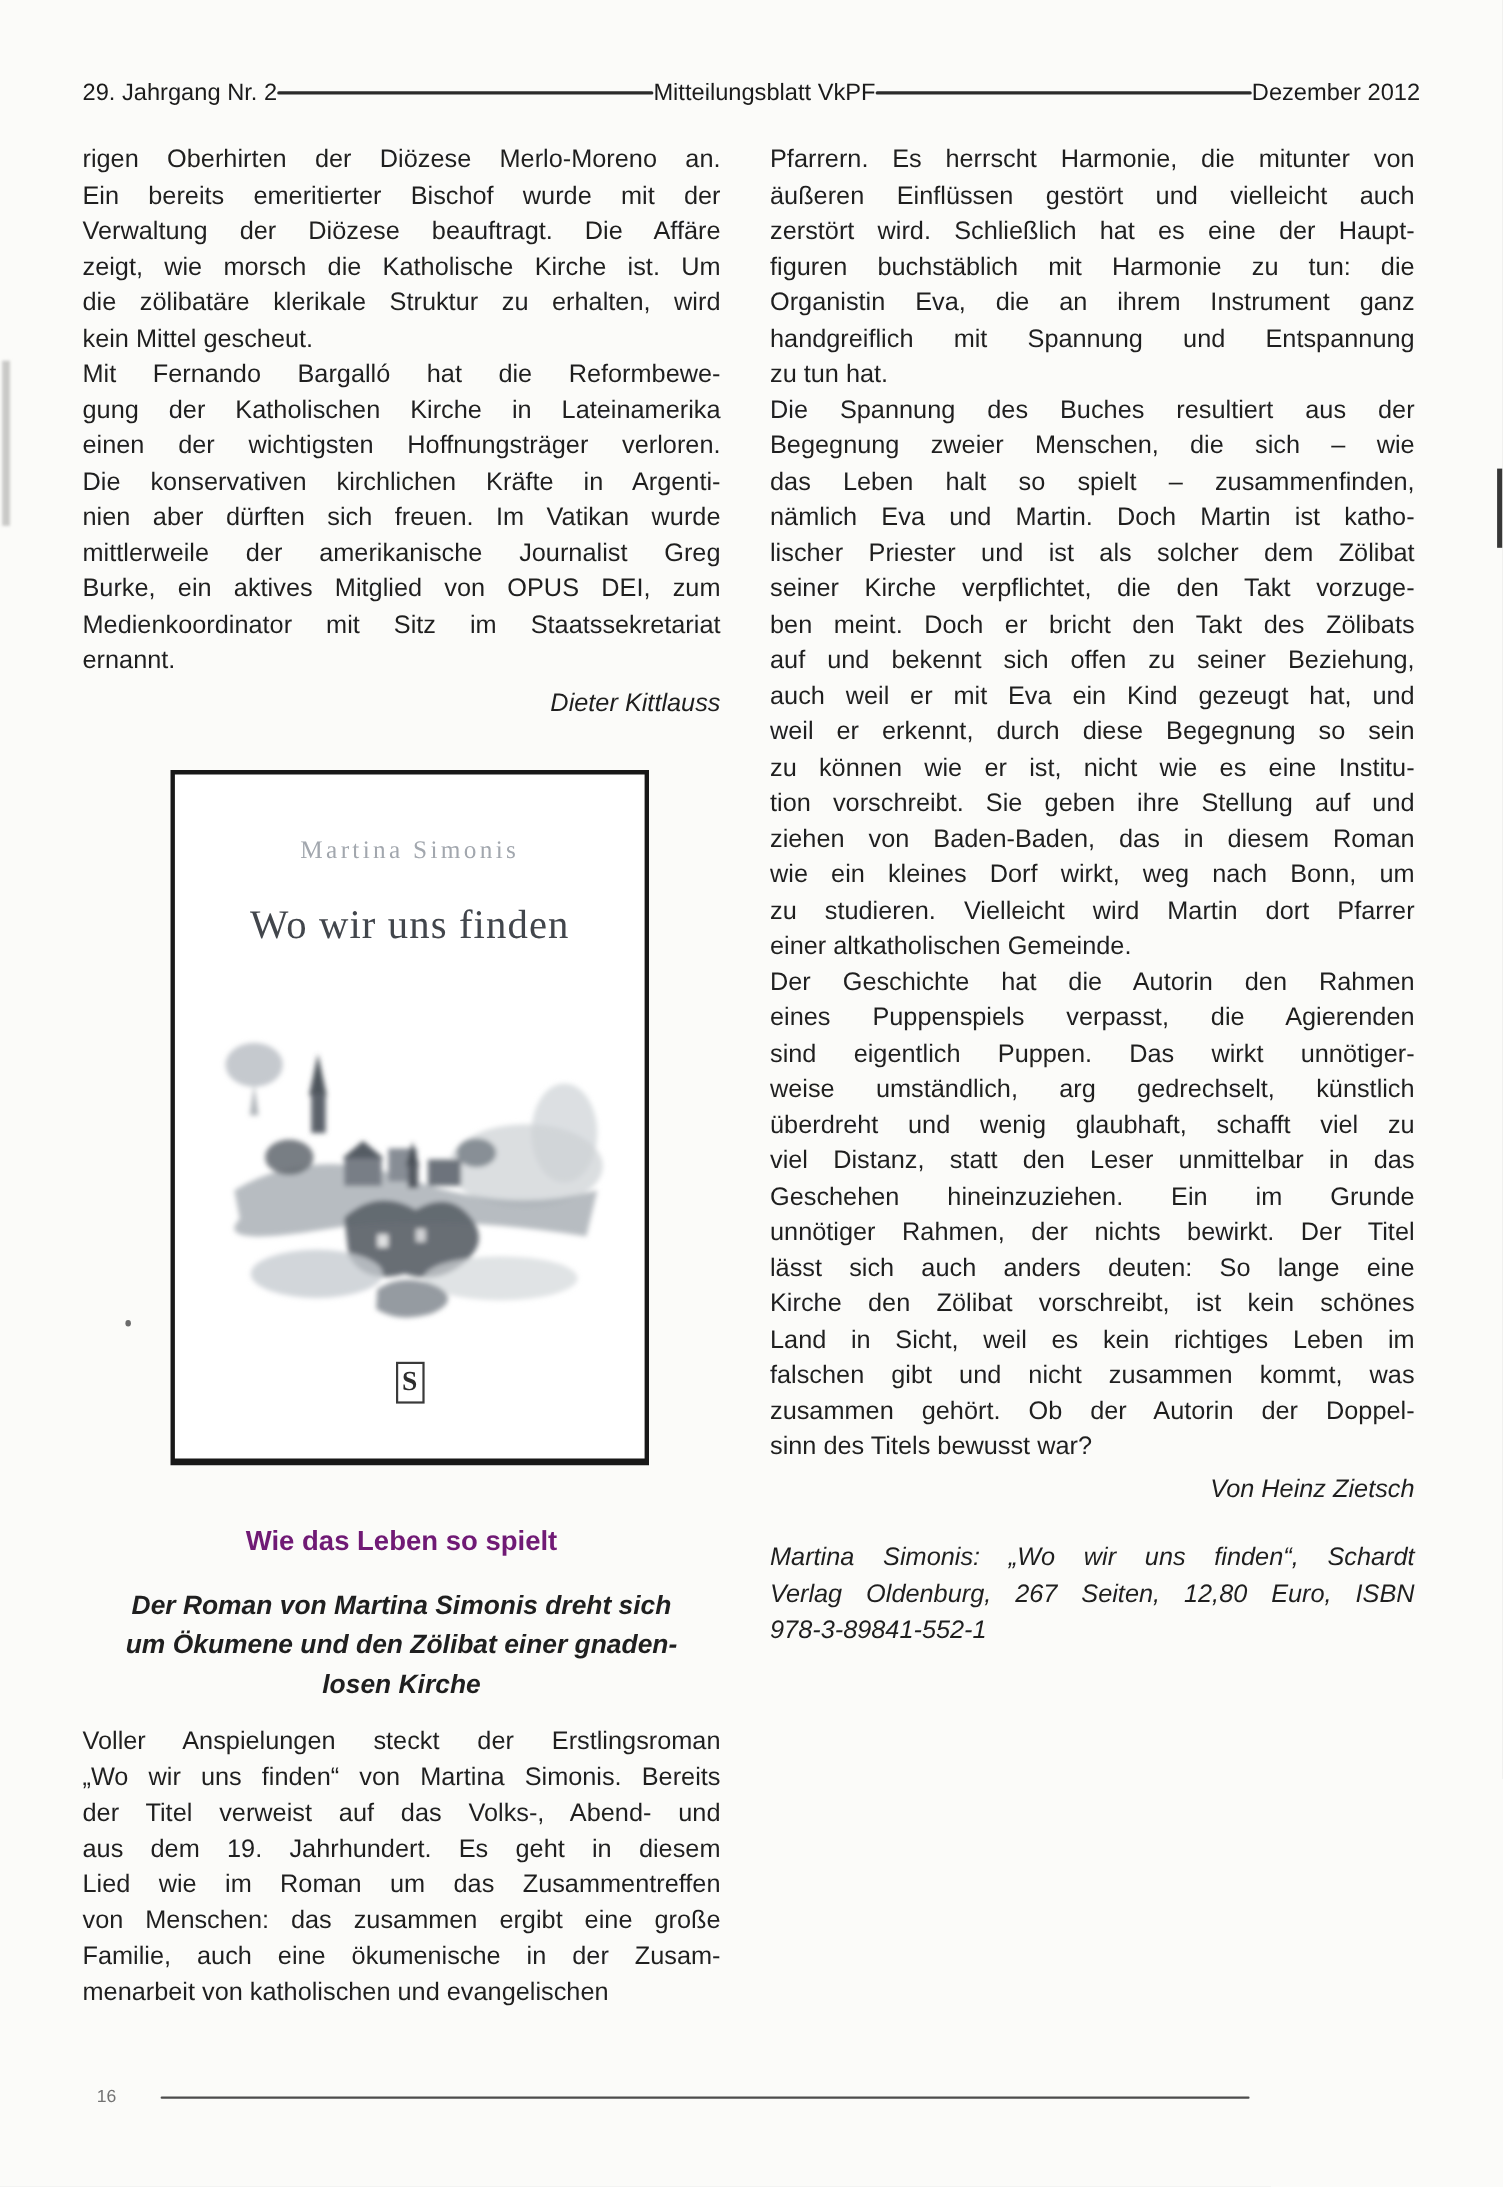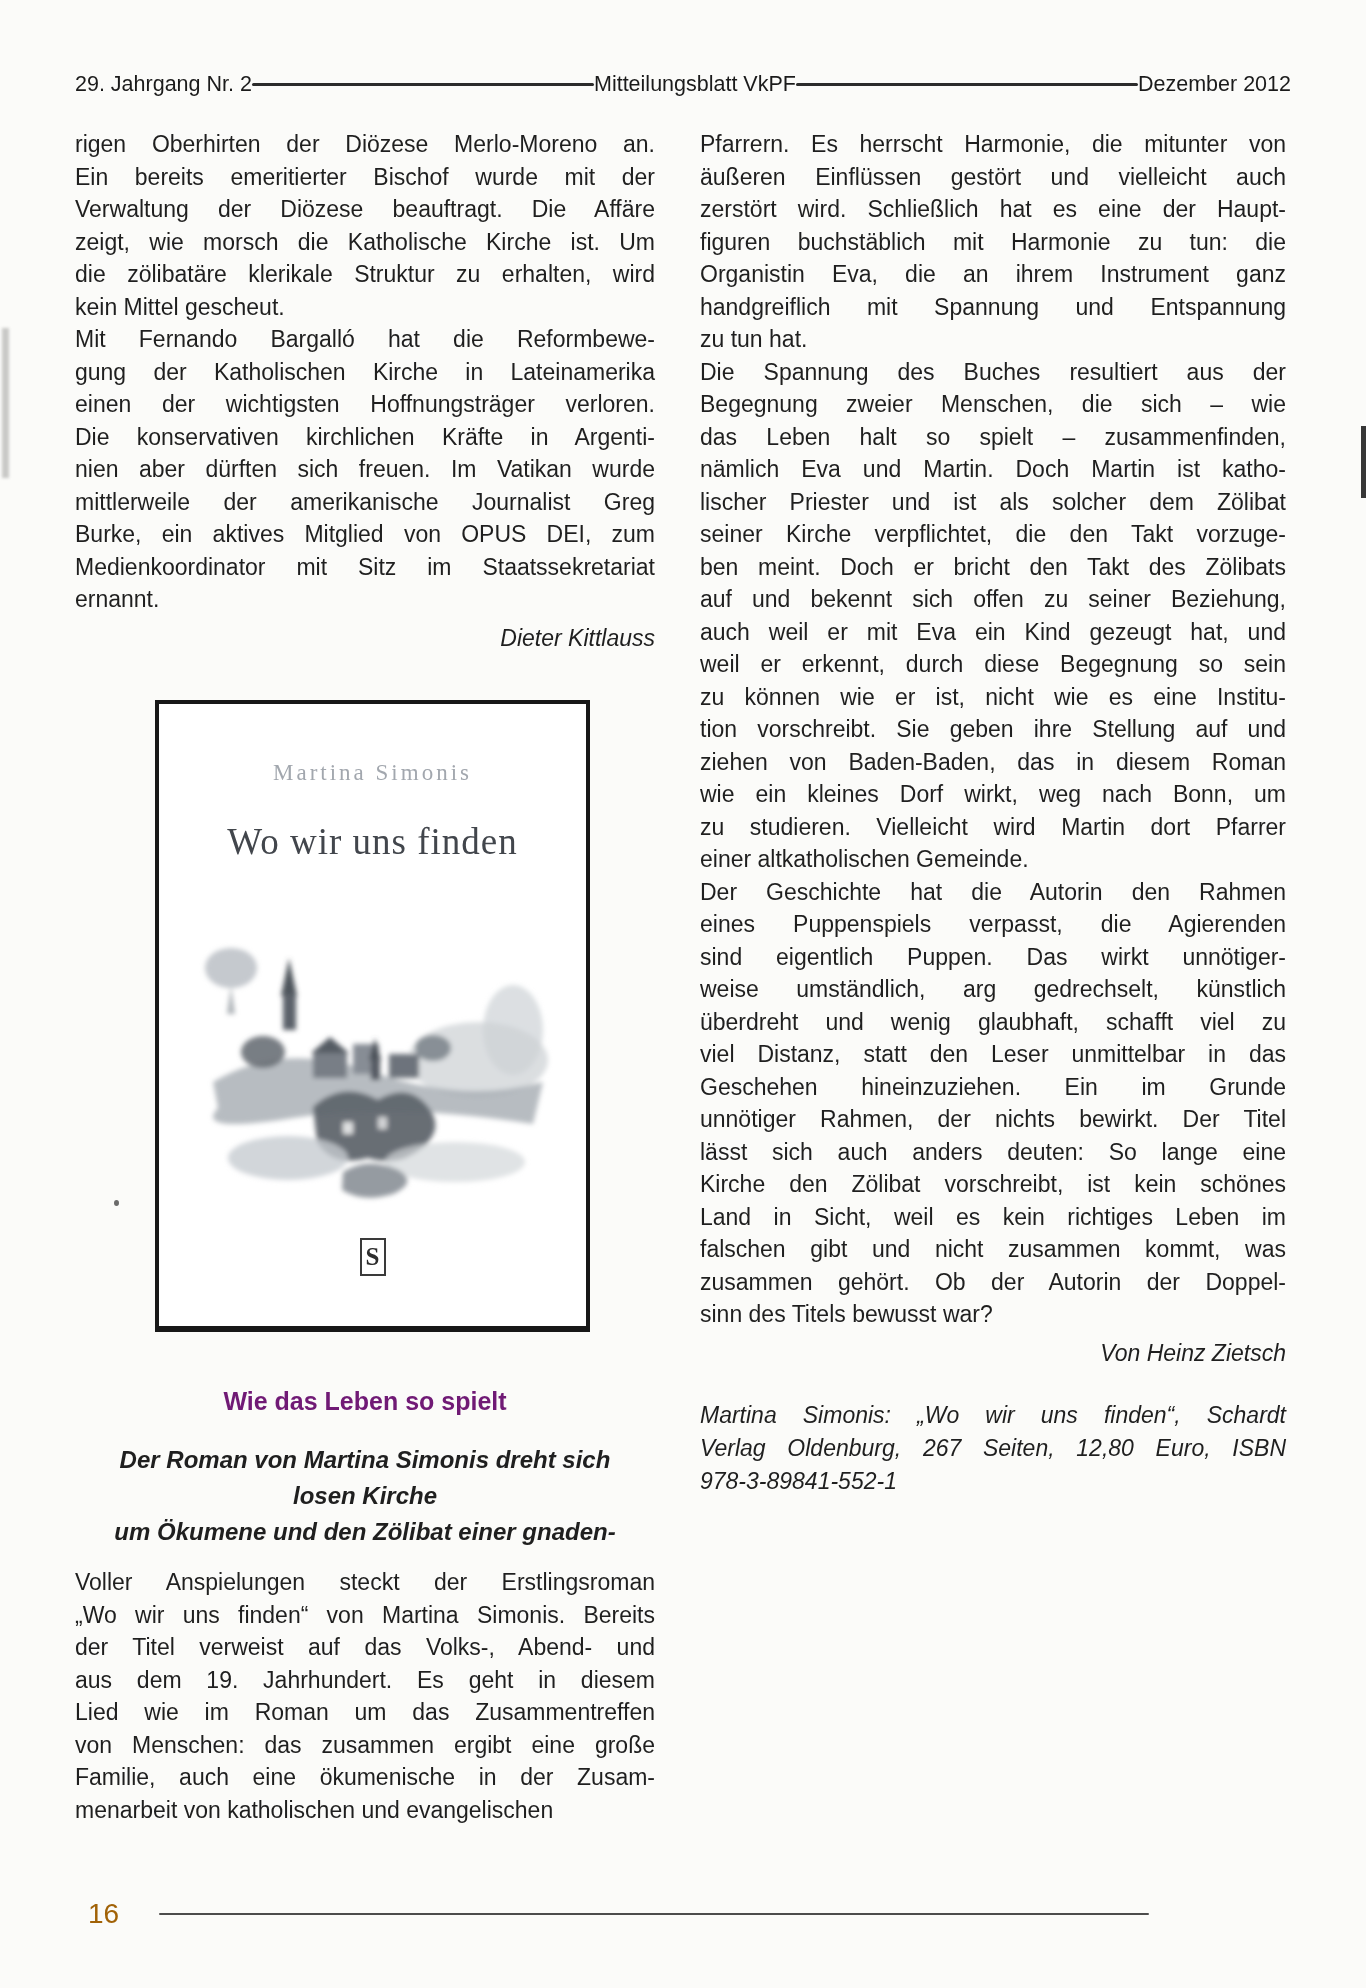--- a/index.html
+++ b/index.html
@@ -61,21 +61,21 @@
   }
   .review-subtitle { margin-top:26px; font-size:24px; font-weight:bold; font-style:italic; }
   .review-subtitle .line { line-height:36px; text-align:center; text-align-last:center; }
   
   .book-info { margin-top:30px; font-style:italic; }
   .book-info .line { line-height:33px; text-align:justify; text-align-last:justify; }
   .book-info .line.last { text-align-last:left; }
   
   .footer {
     position:absolute; left:88px; top:1898px; width:1100px;
-    display:flex; align-items:center; font-size:28px; color:#a16207;
+    display:flex; align-items:center; font-size:16px; color:#737373;
   }
   .footer-rule { width:990px; height:2.5px; background:#4c4c4c; margin-left:40px; border-radius:2px; }
   
   .artifact-left-streak {
     position:absolute; left:2px; top:328px; width:7px; height:150px;
     background:#c9c9c7; filter:blur(1.5px);
   }
   .artifact-right-tick {
     position:absolute; right:0; top:426px; width:5px; height:72px;
     background:#373737;
@@ -158,22 +158,22 @@
         </g>
       </svg>
       <div class="cover-logo">
         <span>S</span>
       </div>
     </figure>
 
     <div class="review-title">Wie das Leben so spielt</div>
     <div class="review-subtitle">
         <div class="line">Der Roman von Martina Simonis dreht sich</div>
+        <div class="line">um Ökumene und den Zölibat einer gnaden-</div>
         <div class="line last">losen Kirche</div>
-        <div class="line">um Ökumene und den Zölibat einer gnaden-</div>
       </div>
     <div class="para mt">
         <div class="line">Voller Anspielungen steckt der Erstlingsroman</div>
         <div class="line">„Wo wir uns finden“ von Martina Simonis. Bereits</div>
         <div class="line">der Titel verweist auf das Volks-, Abend- und</div>
         <div class="line">aus dem 19. Jahrhundert. Es geht in diesem</div>
         <div class="line">Lied wie im Roman um das Zusammentreffen</div>
         <div class="line">von Menschen: das zusammen ergibt eine große</div>
         <div class="line">Familie, auch eine ökumenische in der Zusam-</div>
         <div class="line last">menarbeit von katholischen und evangelischen</div>

